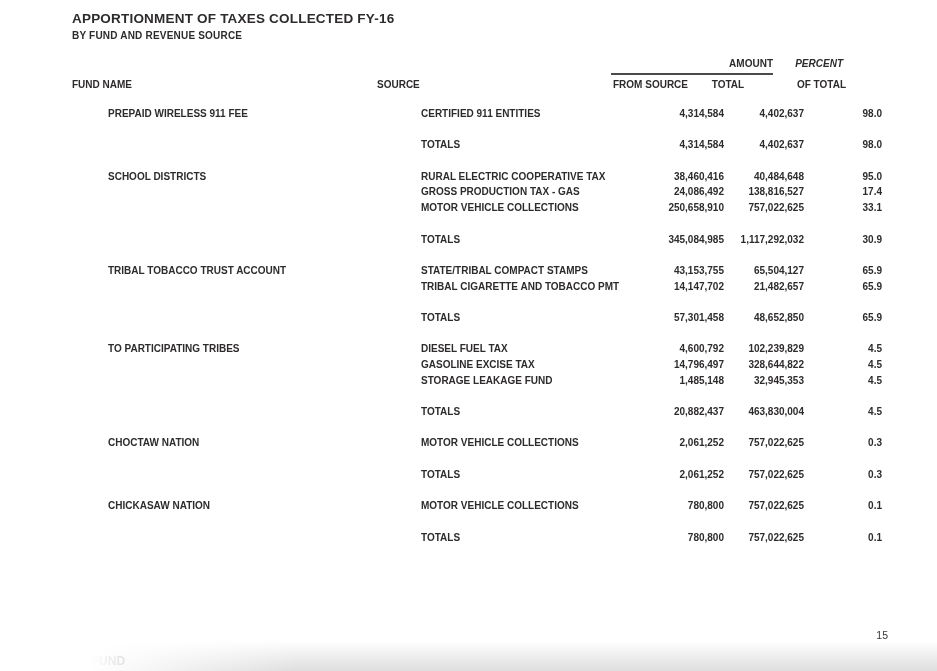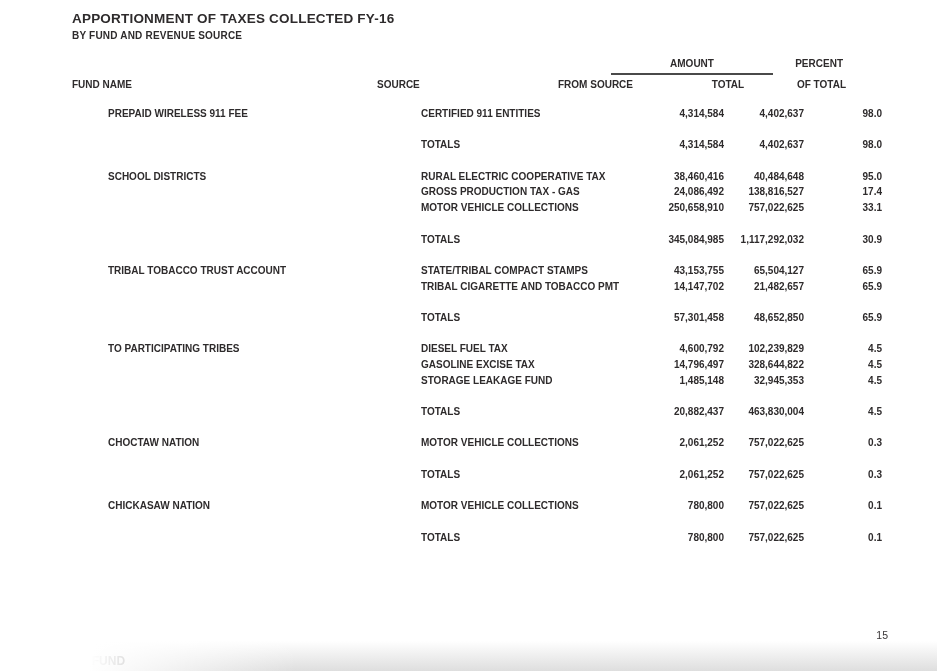--- a/index.html
+++ b/index.html
@@ -17,28 +17,28 @@
     position:absolute; left:72px; top:11px;
     font-size:13.5px; letter-spacing:0.2px; white-space:nowrap;
   }
   .subtitle {
     position:absolute; left:72px; top:30px;
     font-size:10px; letter-spacing:0.2px; white-space:nowrap;
   }
   .hdr { position:absolute; font-size:10px; white-space:nowrap; }
   .hdr-fund   { left:72px;  top:79px; }
   .hdr-source { left:377px; top:79px; }
-  .hdr-amount { left:611px; top:58px; width:162px; text-align:center; }
+  .hdr-amount { left:611px; top:58px; width:162px; text-align:right; }
   .amount-underline {
     position:absolute; left:611px; top:73px; width:162px; height:2px;
     background:var(--line,#4a4a4a);
   }
-  .hdr-fromsource { left:558px; top:79px; width:130px; }
+  .hdr-fromsource { left:558px; top:79px; width:130px; text-align:right; }
   .hdr-total      { left:688px; top:79px; width:80px;  text-align:center; }
-  .hdr-percent    { left:768px; top:58px; width:75px;  text-align:right; }
+  .hdr-percent    { left:768px; top:58px; width:75px;  text-align:right;font-style:italic; }
   .hdr-oftotal    { left:768px; top:79px; width:78px;  text-align:right; }
 
   .table-body { position:absolute; left:0; top:106px; width:937px;padding-left:36px; }
   .row {
     display:grid;
     grid-template-columns:305px 181px 130px 80px 78px;
     padding-left:72px;
     height:15.7px;
     font-size:10px;
     line-height:15.7px;

